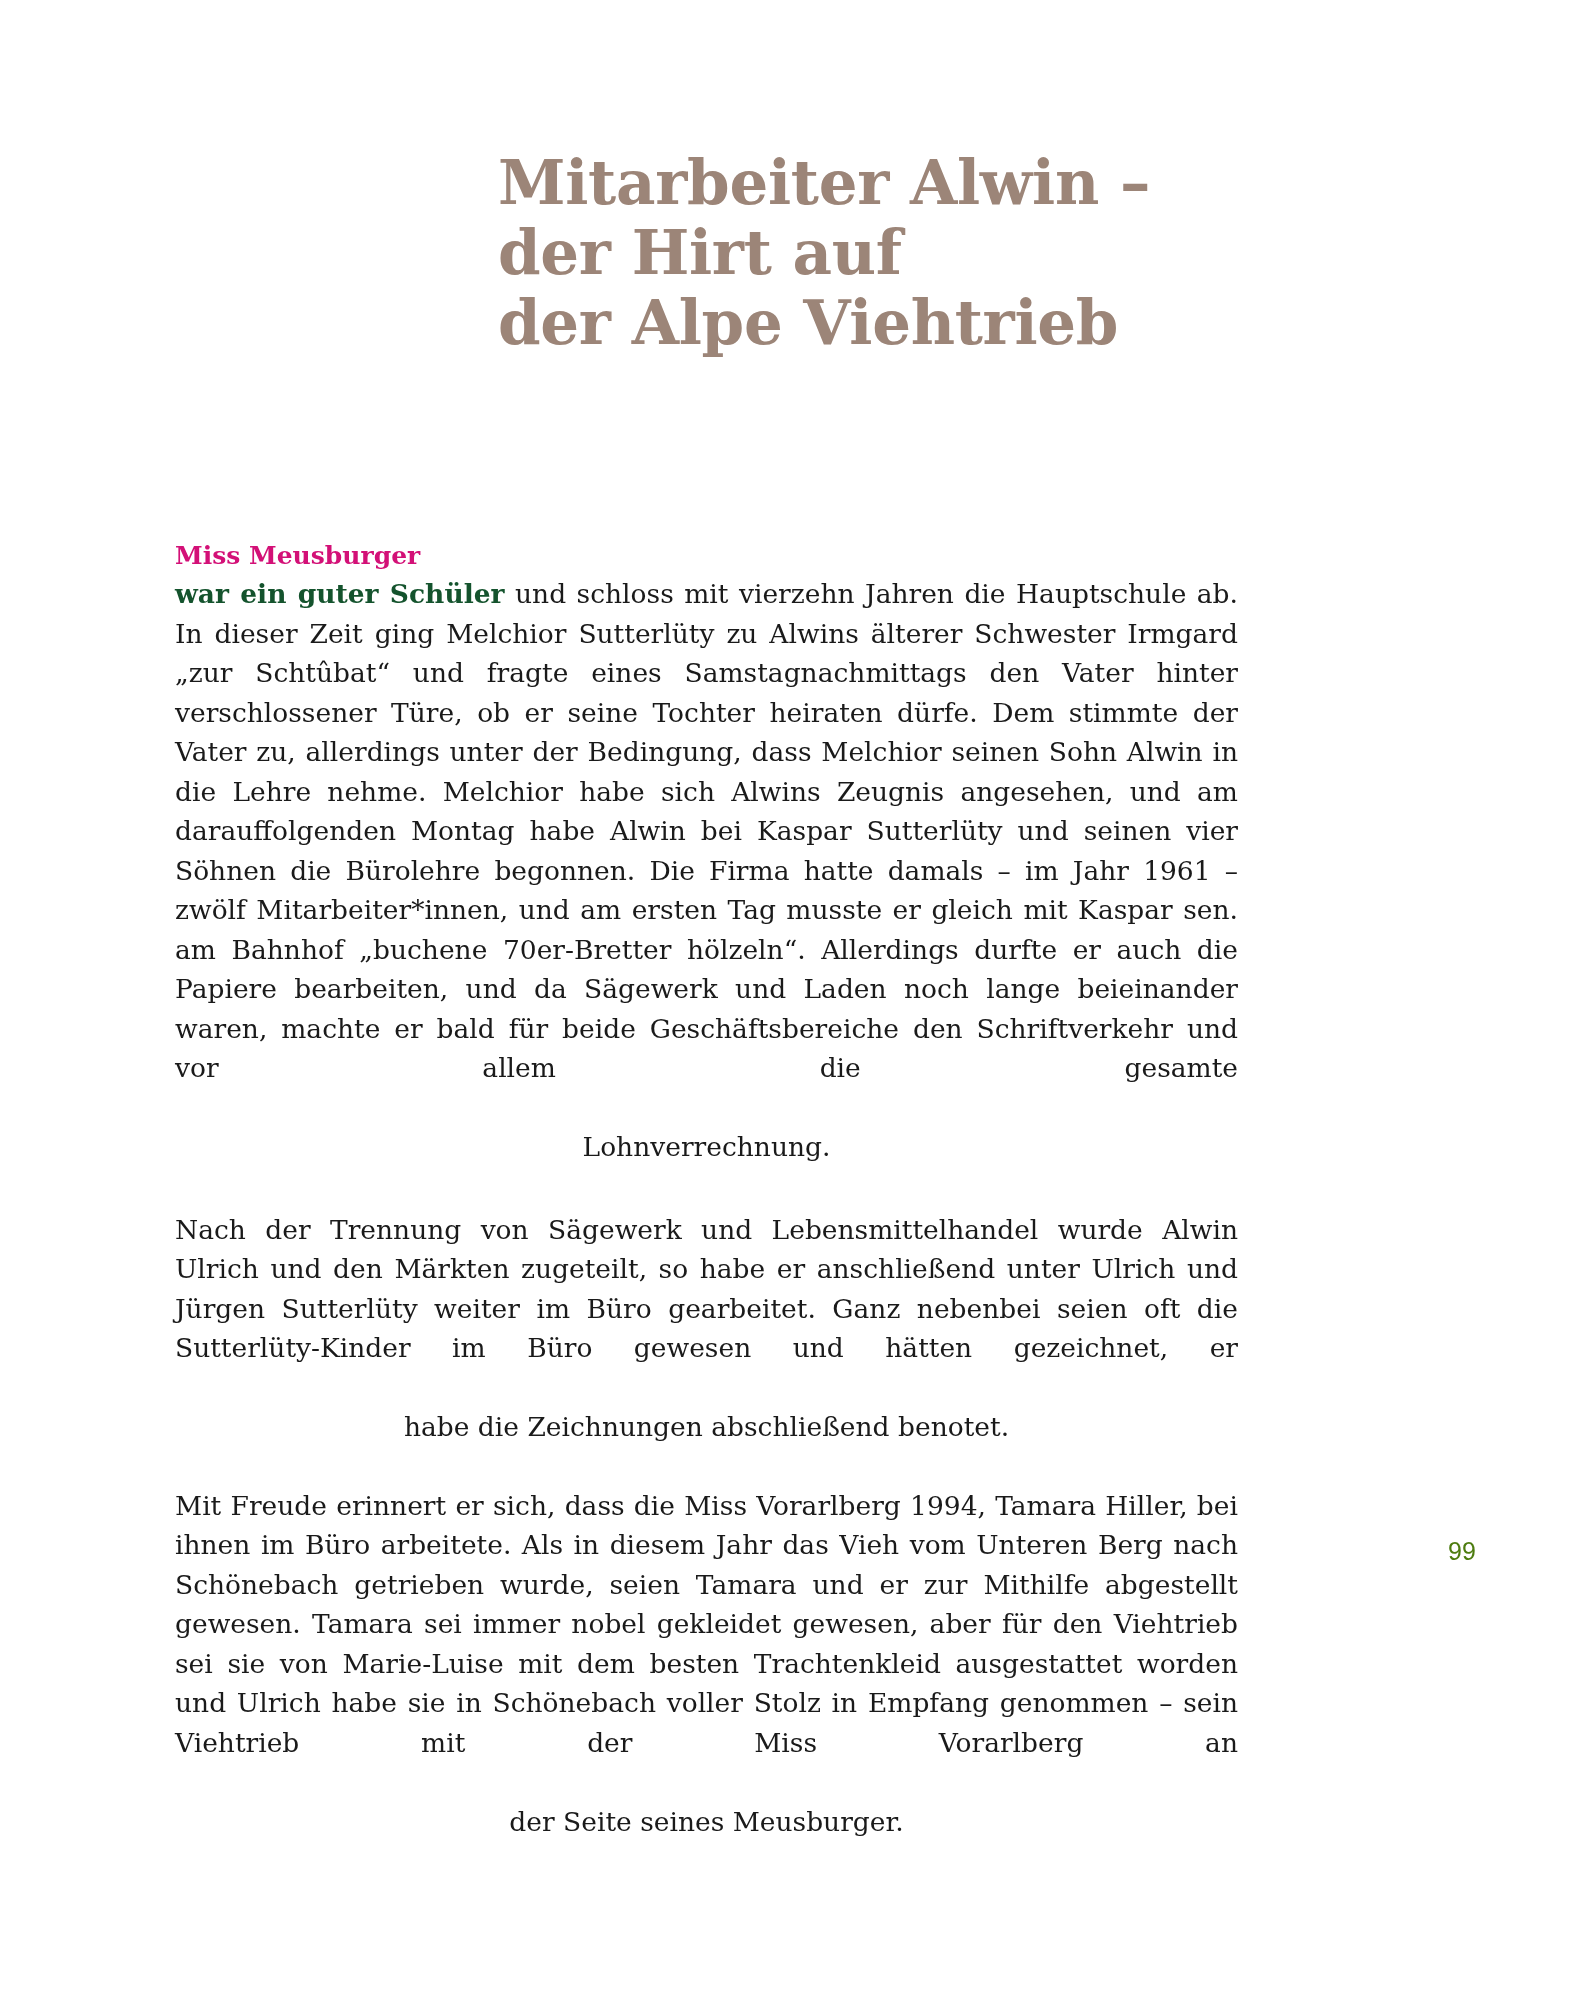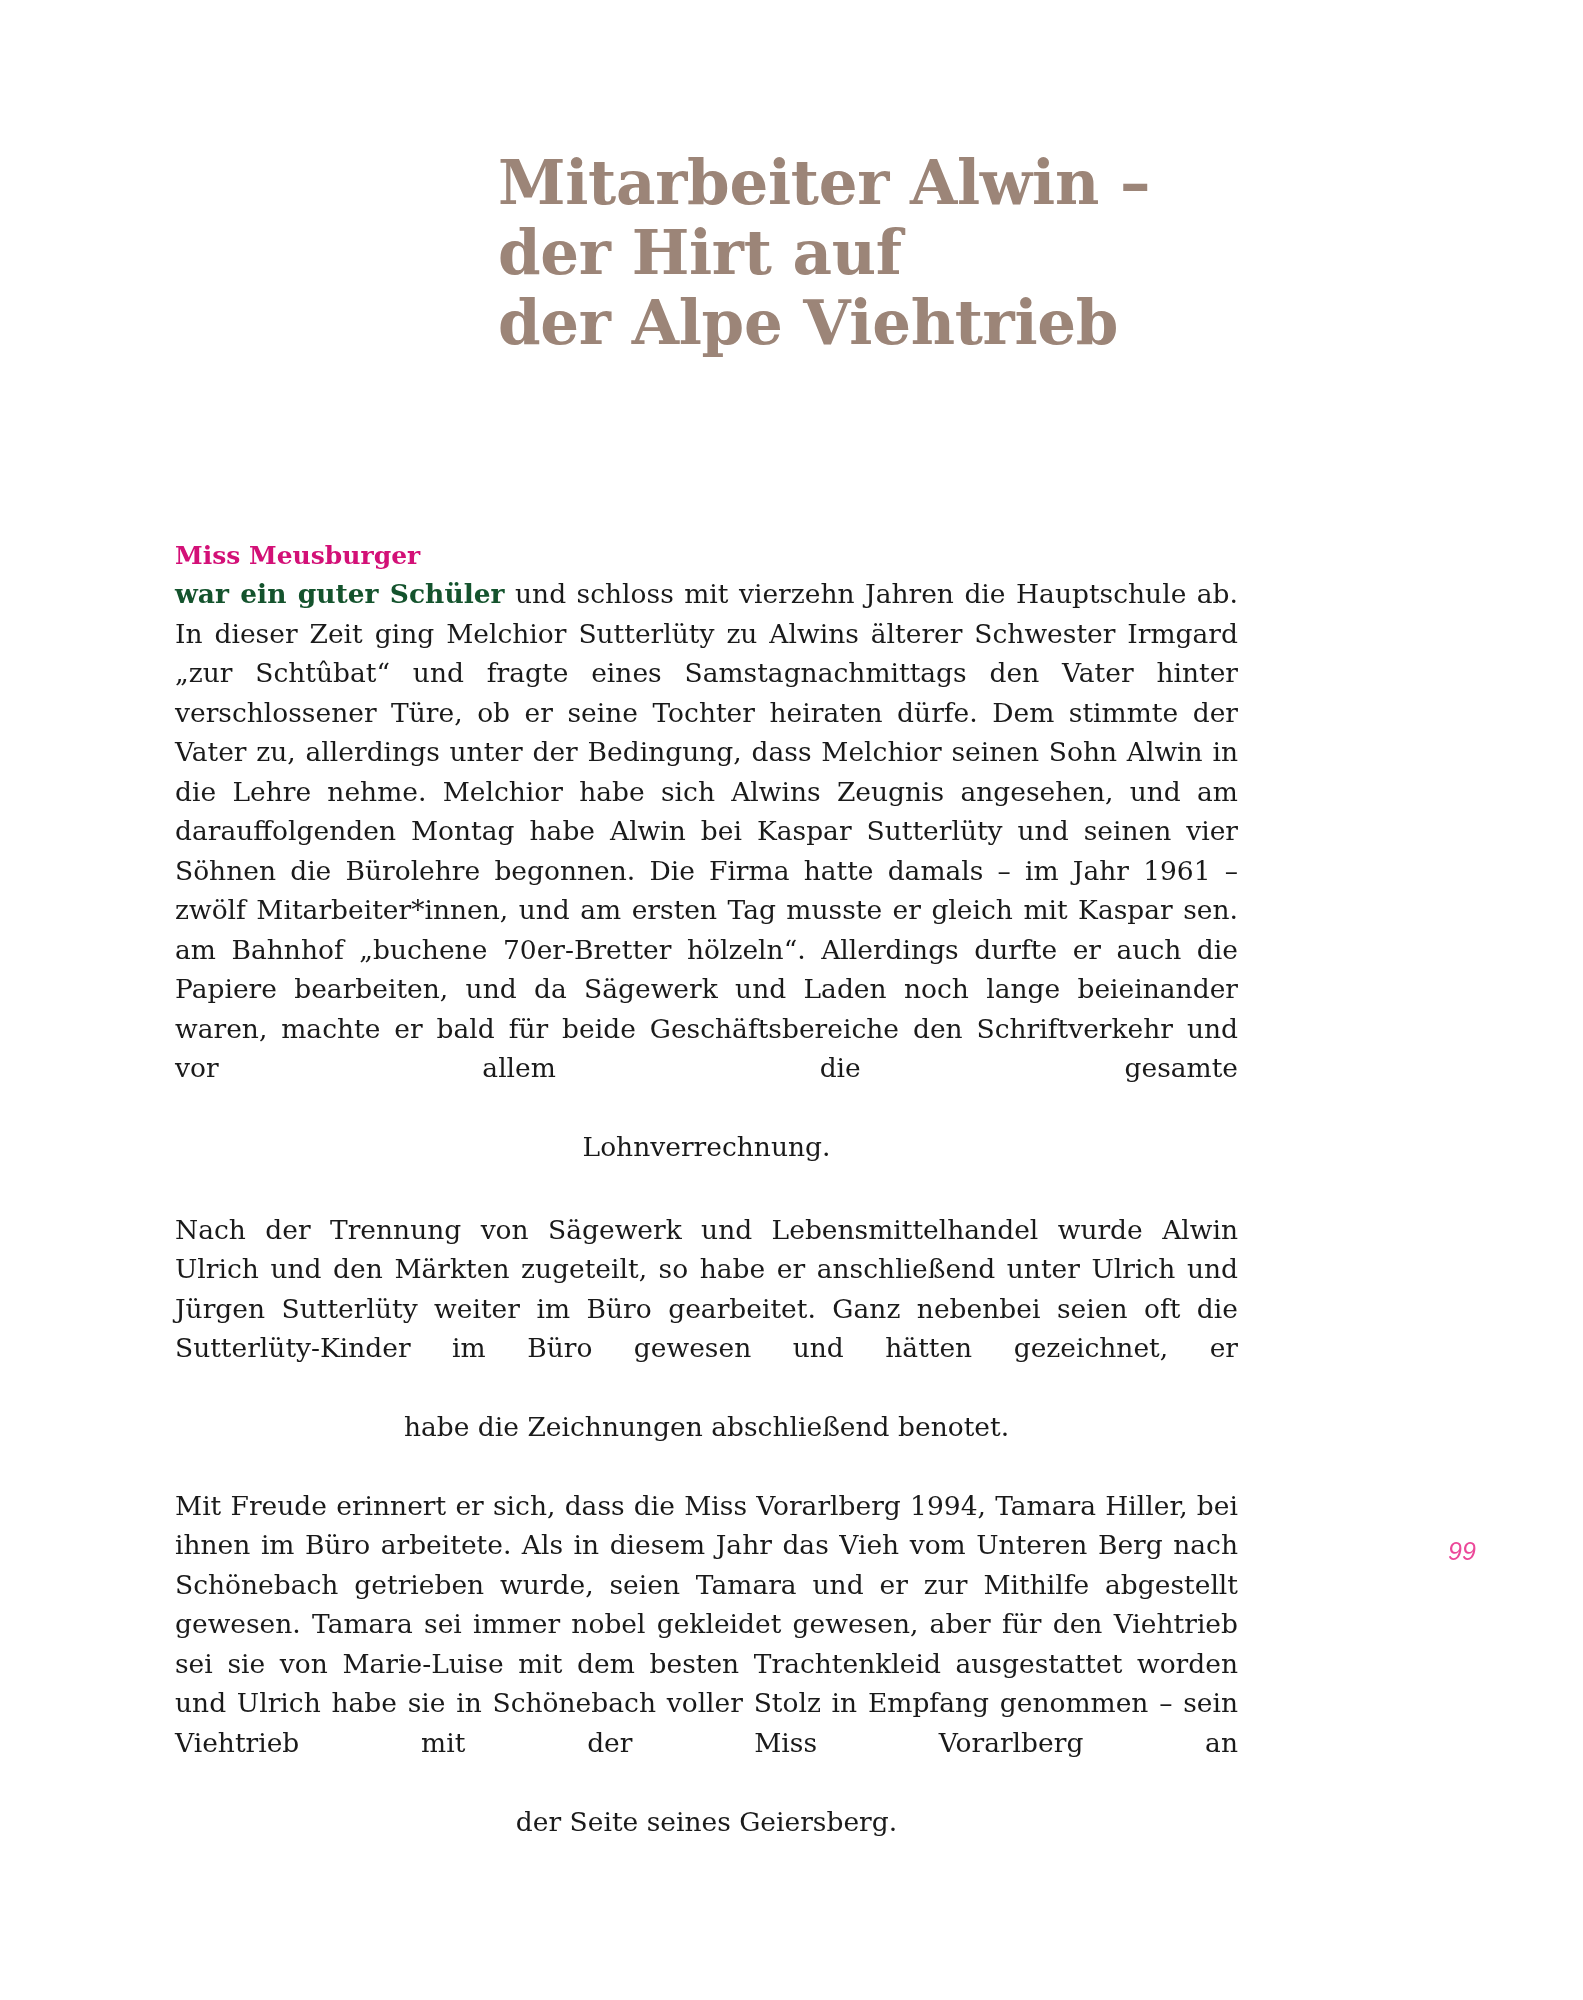--- a/index.html
+++ b/index.html
@@ -88,22 +88,21 @@
   }
 
   
   .folio {
     position: absolute;
     left: 1448px;
     top: 1536px;
     font-family: "Liberation Sans", "DejaVu Sans", sans-serif;
     font-size: 25px;
     line-height: 30px;
-    color: #ec4899;
-    font-style: italic;
+    color: #4d7c0f;
   }
 </style>
 </head>
 <body>
 
 <div class="page">
 
   <div class="title-block">
     <div class="title-line">Mitarbeiter Alwin –</div>
     <div class="title-line">der Hirt auf</div>
@@ -114,19 +113,19 @@
 
     <div class="lead-name">Miss Meusburger</div>
 
     <p class="para justify-all"><span class="lead-run">war ein guter Schüler</span><span> und schloss mit vierzehn Jahren die Hauptschule ab. In dieser Zeit ging Melchior Sutterlüty zu Alwins älterer Schwester Irmgard „zur Schtûbat“ und fragte eines Samstagnachmittags den Vater hinter verschlossener Türe, ob er seine Tochter heiraten dürfe. Dem stimmte der Vater zu, allerdings unter der Bedingung, dass Melchior seinen Sohn Alwin in die Lehre nehme. Melchior habe sich Alwins Zeugnis angesehen, und am darauffolgenden Montag habe Alwin bei Kaspar Sutterlüty und seinen vier Söhnen die Bürolehre begonnen. Die Firma hatte damals – im Jahr 1961 – zwölf Mitarbeiter*innen, und am ersten Tag musste er gleich mit Kaspar sen. am Bahnhof „buchene 70er-Bretter hölzeln“. Allerdings durfte er auch die Papiere bearbeiten, und da Sägewerk und Laden noch lange beieinander waren, machte er bald für beide Geschäftsbereiche den Schriftverkehr und vor allem die gesamte</span></p>
     <p class="last-line">Lohnverrechnung.</p>
 
     <p class="para justify-all" style="margin-top:43px"><span>Nach der Trennung von Sägewerk und Lebensmittelhandel wurde Alwin Ulrich und den Märkten zugeteilt, so habe er anschließend unter Ulrich und Jürgen Sutterlüty weiter im Büro gearbeitet. Ganz nebenbei seien oft die Sutterlüty-Kinder im Büro gewesen und hätten gezeichnet, er</span></p>
     <p class="last-line">habe die Zeichnungen abschließend benotet.</p>
 
     <p class="para justify-all" style="margin-top:39px"><span>Mit Freude erinnert er sich, dass die Miss Vorarlberg 1994, Tamara Hiller, bei ihnen im Büro arbeitete. Als in diesem Jahr das Vieh vom Unteren Berg nach Schönebach getrieben wurde, seien Tamara und er zur Mithilfe abgestellt gewesen. Tamara sei immer nobel gekleidet gewesen, aber für den Viehtrieb sei sie von Marie-Luise mit dem besten Trachtenkleid ausgestattet worden und Ulrich habe sie in Schönebach voller Stolz in Empfang genommen – sein Viehtrieb mit der Miss Vorarlberg an</span></p>
-    <p class="last-line">der Seite seines Geiersberg.</p>
+    <p class="last-line">der Seite seines Meusburger.</p>
 
   </div>
 
   <div class="folio">99</div>
 
 </div>
 
 </body></html>

